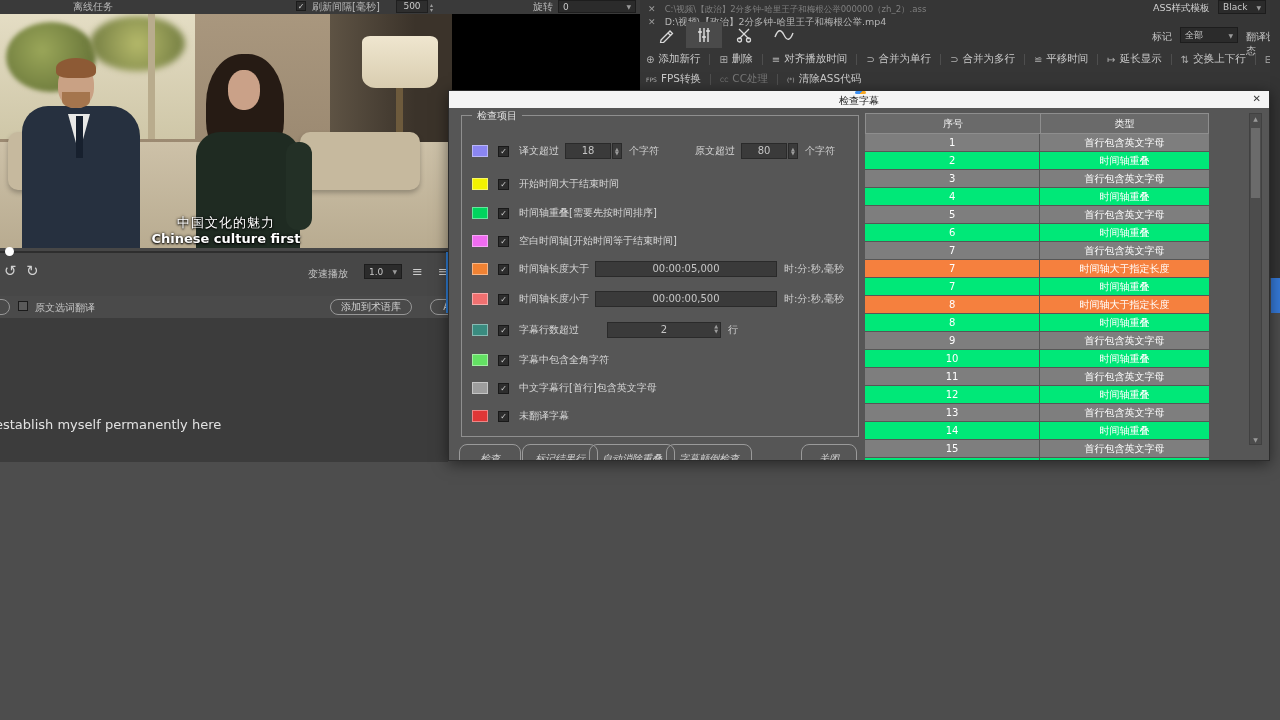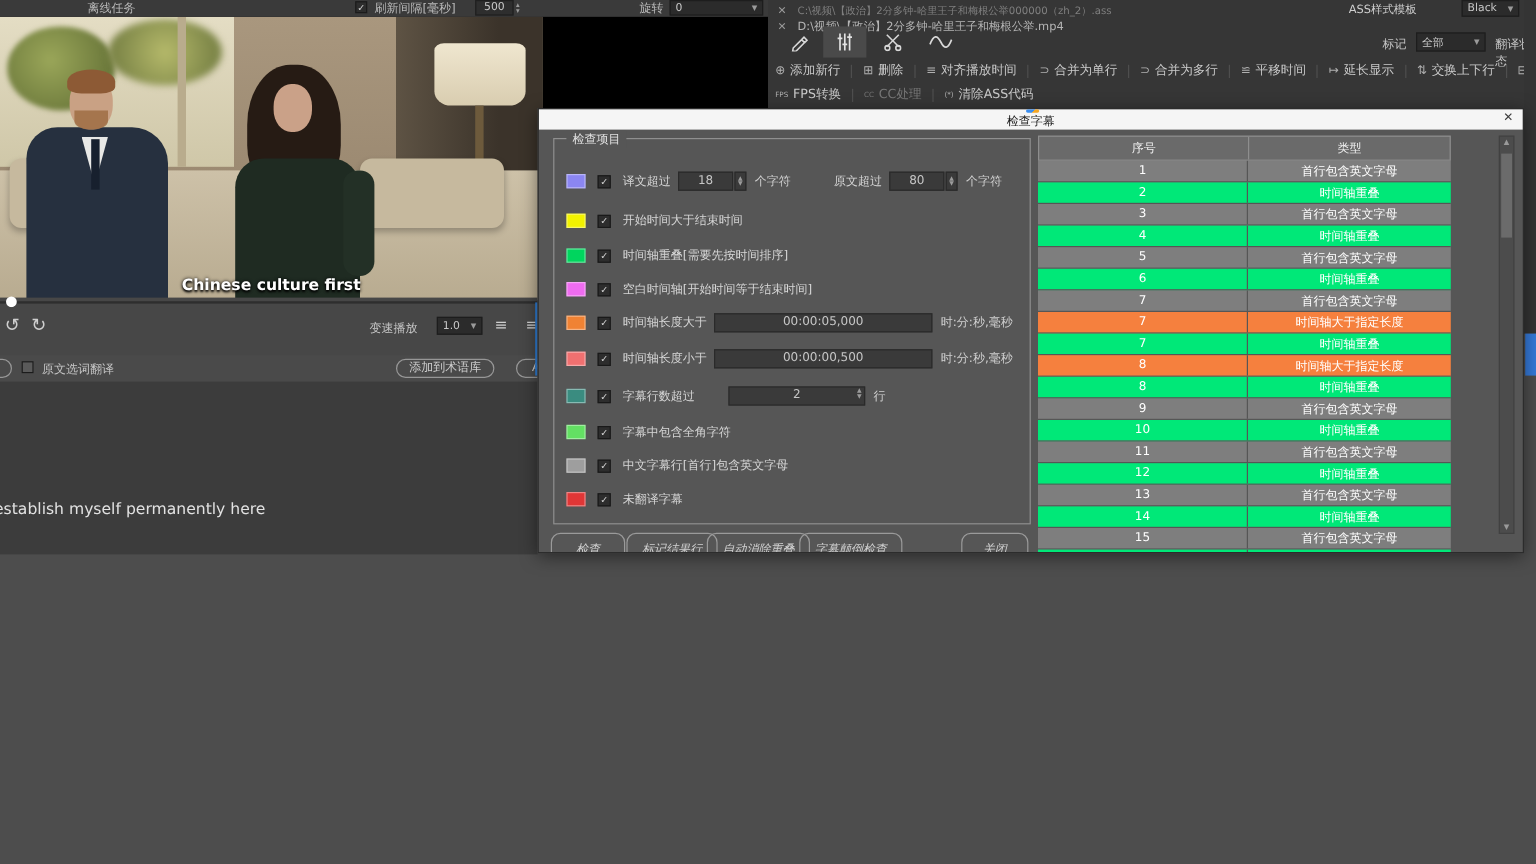--- a/index.html
+++ b/index.html
@@ -57,21 +57,21 @@
   
   .orig-panel { left:0; top:318px; width:448px; height:144px; background:#3c3c3c; overflow:hidden; }
   .orig-text { position:absolute; left:-5px; top:99px; font-size:13px; color:#e2e2e2; white-space:nowrap; }
 
   
   .right-head { left:640px; top:0; width:640px; height:90px; background:#363636; overflow:hidden; }
   .path-row { position:absolute; left:8px; white-space:nowrap; overflow:hidden; width:470px; }
   .path-x { color:#9a9a9a; font-size:9px; margin-right:4px; }
   .path-t1 { color:#7f7f7f; font-size:8.5px; }
   .path-t2 { color:#b5b5b5; font-size:9.5px; }
-  .ass-label { position:absolute; left:484px; top:2px; font-size:9.5px; color:#cfcfcf; }
+  .ass-label { position:absolute; left:513px; top:2px; font-size:9.5px; color:#cfcfcf; }
   .circle-btn { position:absolute; left:632px; top:1px; width:14px; height:14px; border:1.5px solid #b2b2b2; border-radius:50%; color:#b2b2b2; font-size:9px; line-height:11px; text-align:center; }
   .tab { position:absolute; top:22px; width:36px; height:26px; display:flex; align-items:center; justify-content:center; }
   .tab.active { background:#4a4a4a; }
   .tab svg { display:block; }
   .mark-label { position:absolute; top:30px; font-size:10px; color:#c6c6c6; }
   .tbrow { position:absolute; left:6px; display:flex; align-items:center; font-size:10.5px; color:#c9c9c9; white-space:nowrap; }
   .tb-item { display:flex; align-items:center; margin-right:9px; }
   .tb-item .ic { color:#b0b0b0; font-size:10px; margin-right:4px; }
   .tb-item.dim, .tb-item.dim .ic { color:#777; }
   .tb-sep { width:1px; height:11px; background:#4e4e4e; margin-right:9px; }
@@ -146,20 +146,21 @@
     <div class="man-body"></div>
     <div class="man-shirt"></div>
     <div class="man-tie"></div>
     <div class="man-head"></div>
     <div class="man-hair"></div>
     <div class="man-beard"></div>
     <div class="woman-hair"></div>
     <div class="woman-face"></div>
     <div class="woman-body"></div>
     <div class="woman-arm"></div>
+    <div class="sub-zh">中国文化的魅力</div>
     <div class="sub-en">Chinese culture first</div>
   </div>
 </div>
 
 <div class="abs seek-row">
   <div class="seek-track"></div>
   <div class="seek-dot"></div>
 </div>
 <div class="abs controls">
   <span class="ctl-icon" style="left:4px">↺</span>

